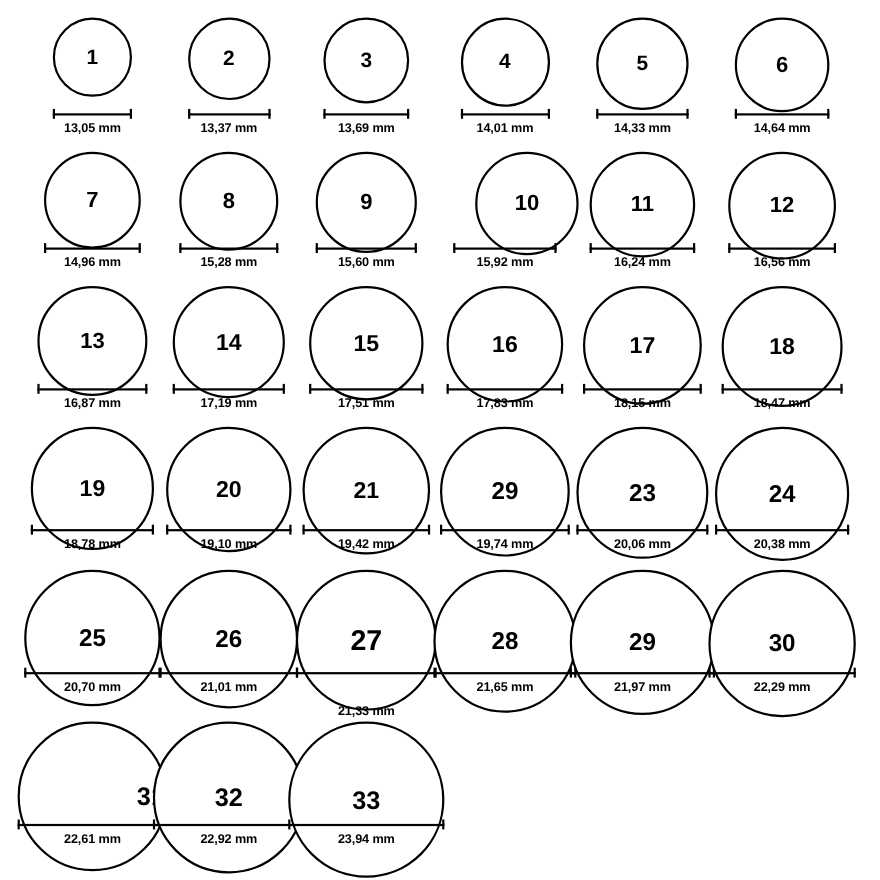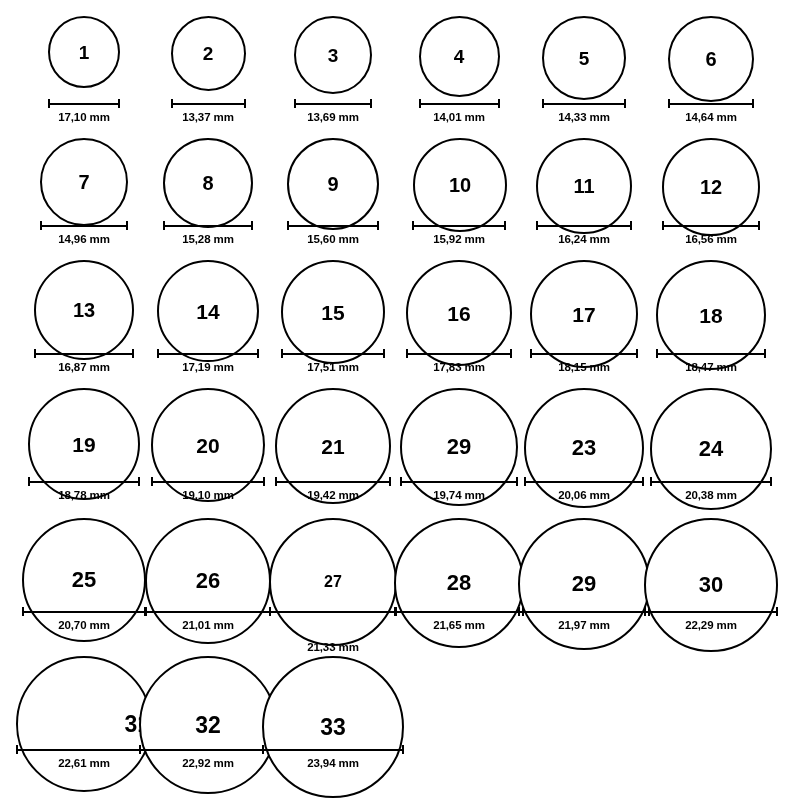--- a/index.html
+++ b/index.html
@@ -79,21 +79,21 @@
       <div class="ring-circle" style="width: 72px; height: 72px;">
         <span class="ring-number" style="font-size: 19px;">1</span>
       </div>
     </div>
     <div class="ring-cell" style="left: 24px; top: 99px; width: 120px;">
       <div class="measure" style="width: 72px;">
         <div class="bar"></div>
         <div class="tick left"></div>
         <div class="tick right"></div>
       </div>
-      <div class="ring-size-label">17,10 mm</div>
+      <div class="ring-size-label">13,05 mm</div>
     </div>
     <div class="ring-cell" style="left: 148px; top: 16px; width: 120px;">
       <div class="ring-circle" style="width: 75px; height: 75px;">
         <span class="ring-number" style="font-size: 19px;">2</span>
       </div>
     </div>
     <div class="ring-cell" style="left: 148px; top: 99px; width: 120px;">
       <div class="measure" style="width: 75px;">
         <div class="bar"></div>
         <div class="tick left"></div>
@@ -185,21 +185,21 @@
       </div>
     </div>
     <div class="ring-cell" style="left: 273px; top: 221px; width: 120px;">
       <div class="measure" style="width: 92px;">
         <div class="bar"></div>
         <div class="tick left"></div>
         <div class="tick right"></div>
       </div>
       <div class="ring-size-label">15,60 mm</div>
     </div>
-    <div class="ring-cell" style="left: 400px; top: 138px; width: 120px;">
+    <div class="ring-cell" style="left: 419px; top: 138px; width: 120px;">
       <div class="ring-circle" style="width: 94px; height: 94px;">
         <span class="ring-number" style="font-size: 20px;">10</span>
       </div>
     </div>
     <div class="ring-cell" style="left: 399px; top: 221px; width: 120px;">
       <div class="measure" style="width: 94px;">
         <div class="bar"></div>
         <div class="tick left"></div>
         <div class="tick right"></div>
       </div>
@@ -408,21 +408,21 @@
     <div class="ring-cell" style="left: 148px; top: 607px; width: 120px;">
       <div class="measure" style="width: 126px;">
         <div class="bar"></div>
         <div class="tick left"></div>
         <div class="tick right"></div>
       </div>
       <div class="ring-size-label">21,01 mm</div>
     </div>
     <div class="ring-cell" style="left: 273px; top: 518px; width: 120px;">
       <div class="ring-circle" style="width: 128px; height: 128px;">
-        <span class="ring-number" style="font-size: 16px; text-align: right;">27</span>
+        <span class="ring-number" style="font-size: 26px; text-align: right;">27</span>
       </div>
     </div>
     <div class="ring-cell" style="left: 273px; top: 607px; width: 120px; gap: 22px;">
       <div class="measure" style="width: 128px;">
         <div class="bar"></div>
         <div class="tick left"></div>
         <div class="tick right"></div>
       </div>
       <div class="ring-size-label">21,33 mm</div>
     </div>

